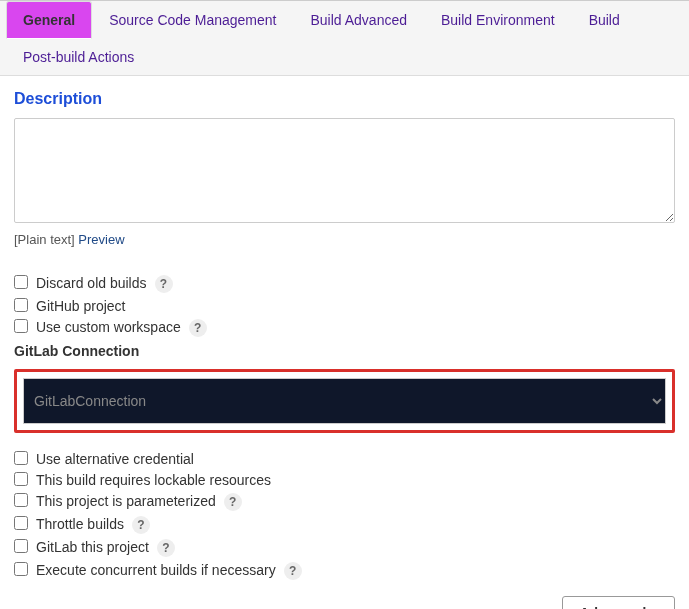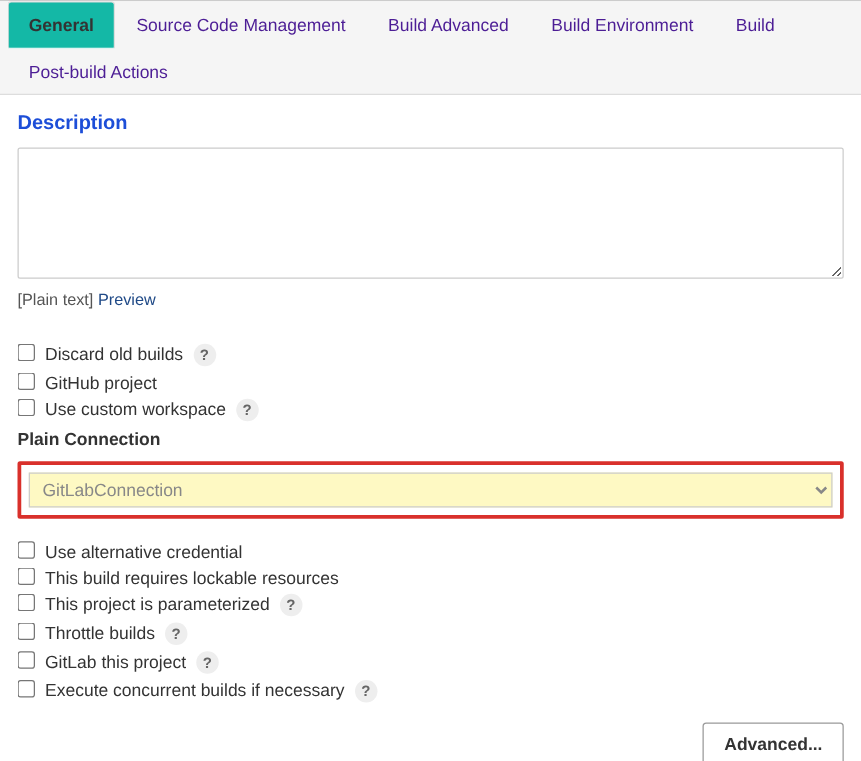--- a/index.html
+++ b/index.html
@@ -23,21 +23,21 @@
     }
     .tab {
       padding: 10px 16px;
       cursor: pointer;
       color: #4c1d95;
       font-size: 14px;
       border: 1px solid transparent;
       margin-bottom: -1px;
     }
     .tab.active {
-      background: #14b8a6;
+      background: #d946ef;
       border: 1px solid #ddd;
       border-bottom: 1px solid #fff;
       color: #333;
       font-weight: bold;
       border-radius: 3px 3px 0 0;
       text-align: right;
     }
     .content {
       padding: 14px;
     }
@@ -94,23 +94,23 @@
       cursor: pointer;
     }
     .highlight-box {
       border: 3px solid #d9302b;
       padding: 6px;
       margin: 10px 0 18px 0;
       border-radius: 2px;
     }
     .highlight-box select {
       width: 100%;
-      height: 28px;
+      height: 46px;
       border: 1px solid #ccc;
-      background: #fef9c3;
+      background: #0f172a;
       font-size: 14px;
       padding: 4px 6px;
       color: #888;
     }
     .blurred-text {
       filter: blur(3px);
       color: #999;
     }
     .advanced-row {
       display: flex;
@@ -170,21 +170,21 @@
   <div class="checkbox-row">
     <input type="checkbox" style="">
     <label>GitHub project</label>
   </div>
   <div class="checkbox-row">
     <input type="checkbox" style="">
     <label>Use custom workspace</label>
     <span class="help-icon">?</span>
   </div>
 
-  <div class="section-heading-tight">Plain Connection</div>
+  <div class="section-heading-tight">GitLab Connection</div>
 
   <div class="highlight-box">
     <select>
       <option class="blurred-text">GitLabConnection</option>
     </select>
   </div>
 
   <div class="checkbox-row">
     <input type="checkbox" style="">
     <label>Use alternative credential</label>

